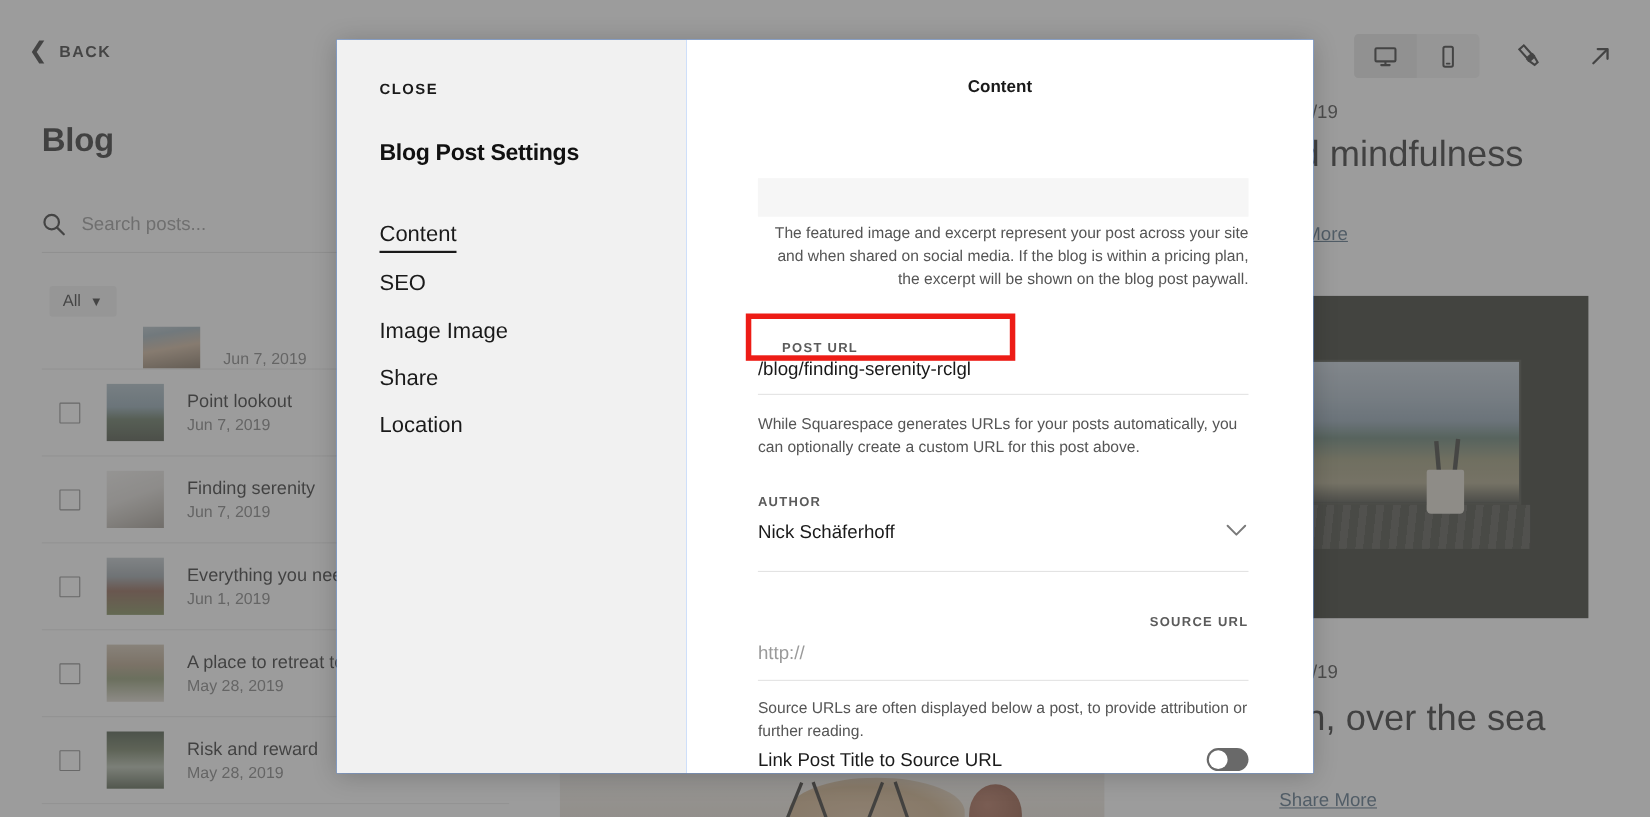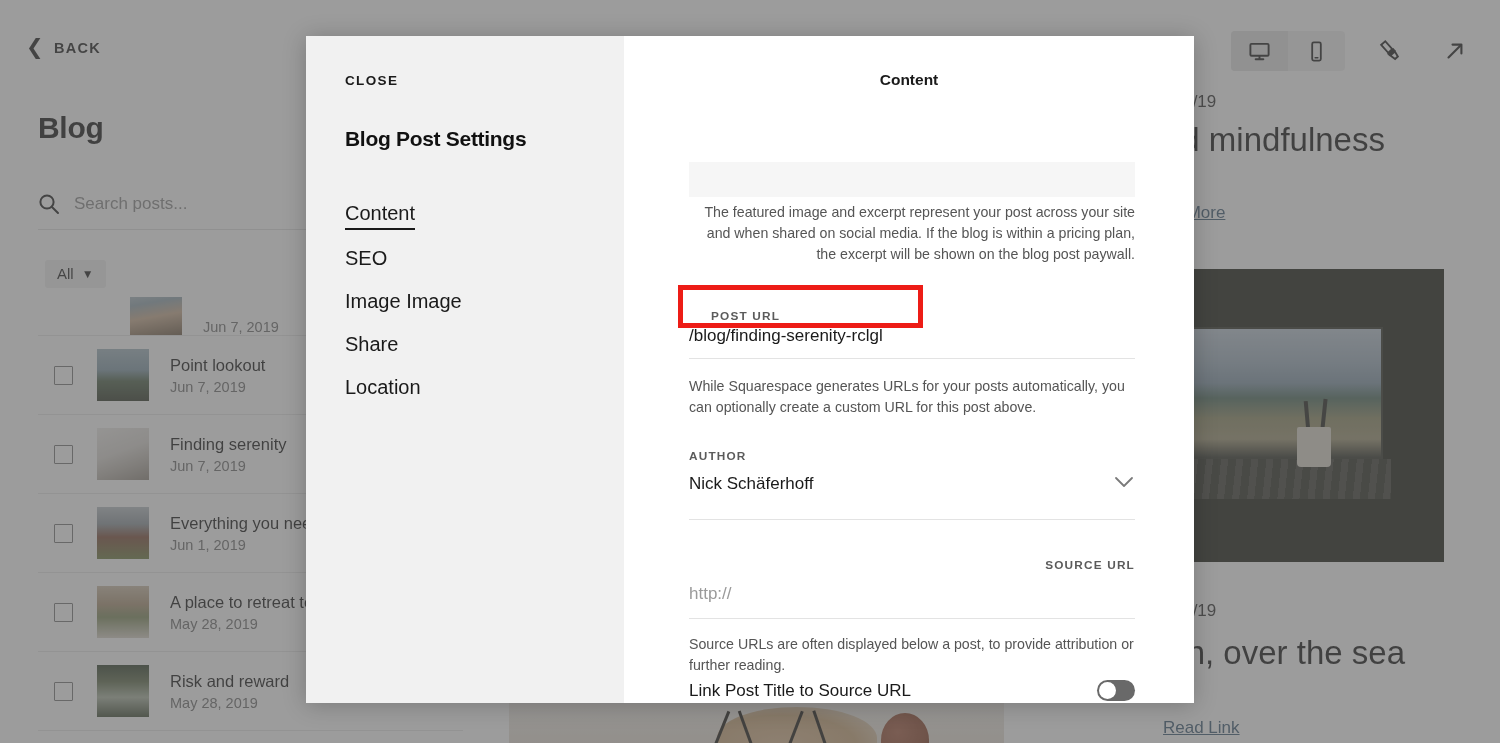--- a/index.html
+++ b/index.html
@@ -408,21 +408,21 @@
       <div id="prev-photo">
         <div class="pane"></div>
         <div class="deck"></div>
         <div class="stalk1"></div>
         <div class="stalk2"></div>
         <div class="pot"></div>
       </div>
 
       <span class="prev-date" style="left:706px; top:513px;">5/7/19</span>
       <span class="prev-head" style="left:698px; top:546px;">ain, over the sea</span>
-      <span class="prev-more" style="left:700px; top:630px;">Read Link</span>
+      <span class="prev-more" style="left:700px; top:630px;">Share More</span>
 
       <div id="prev-bottom-photo">
         <div class="chair"></div>
         <div class="legs">
           <i style="left:0; transform:rotate(22deg);"></i>
           <i style="left:34px; transform:rotate(-20deg);"></i>
           <i style="left:74px; transform:rotate(21deg);"></i>
           <i style="left:108px; transform:rotate(-19deg);"></i>
         </div>
         <div class="vase"></div>

